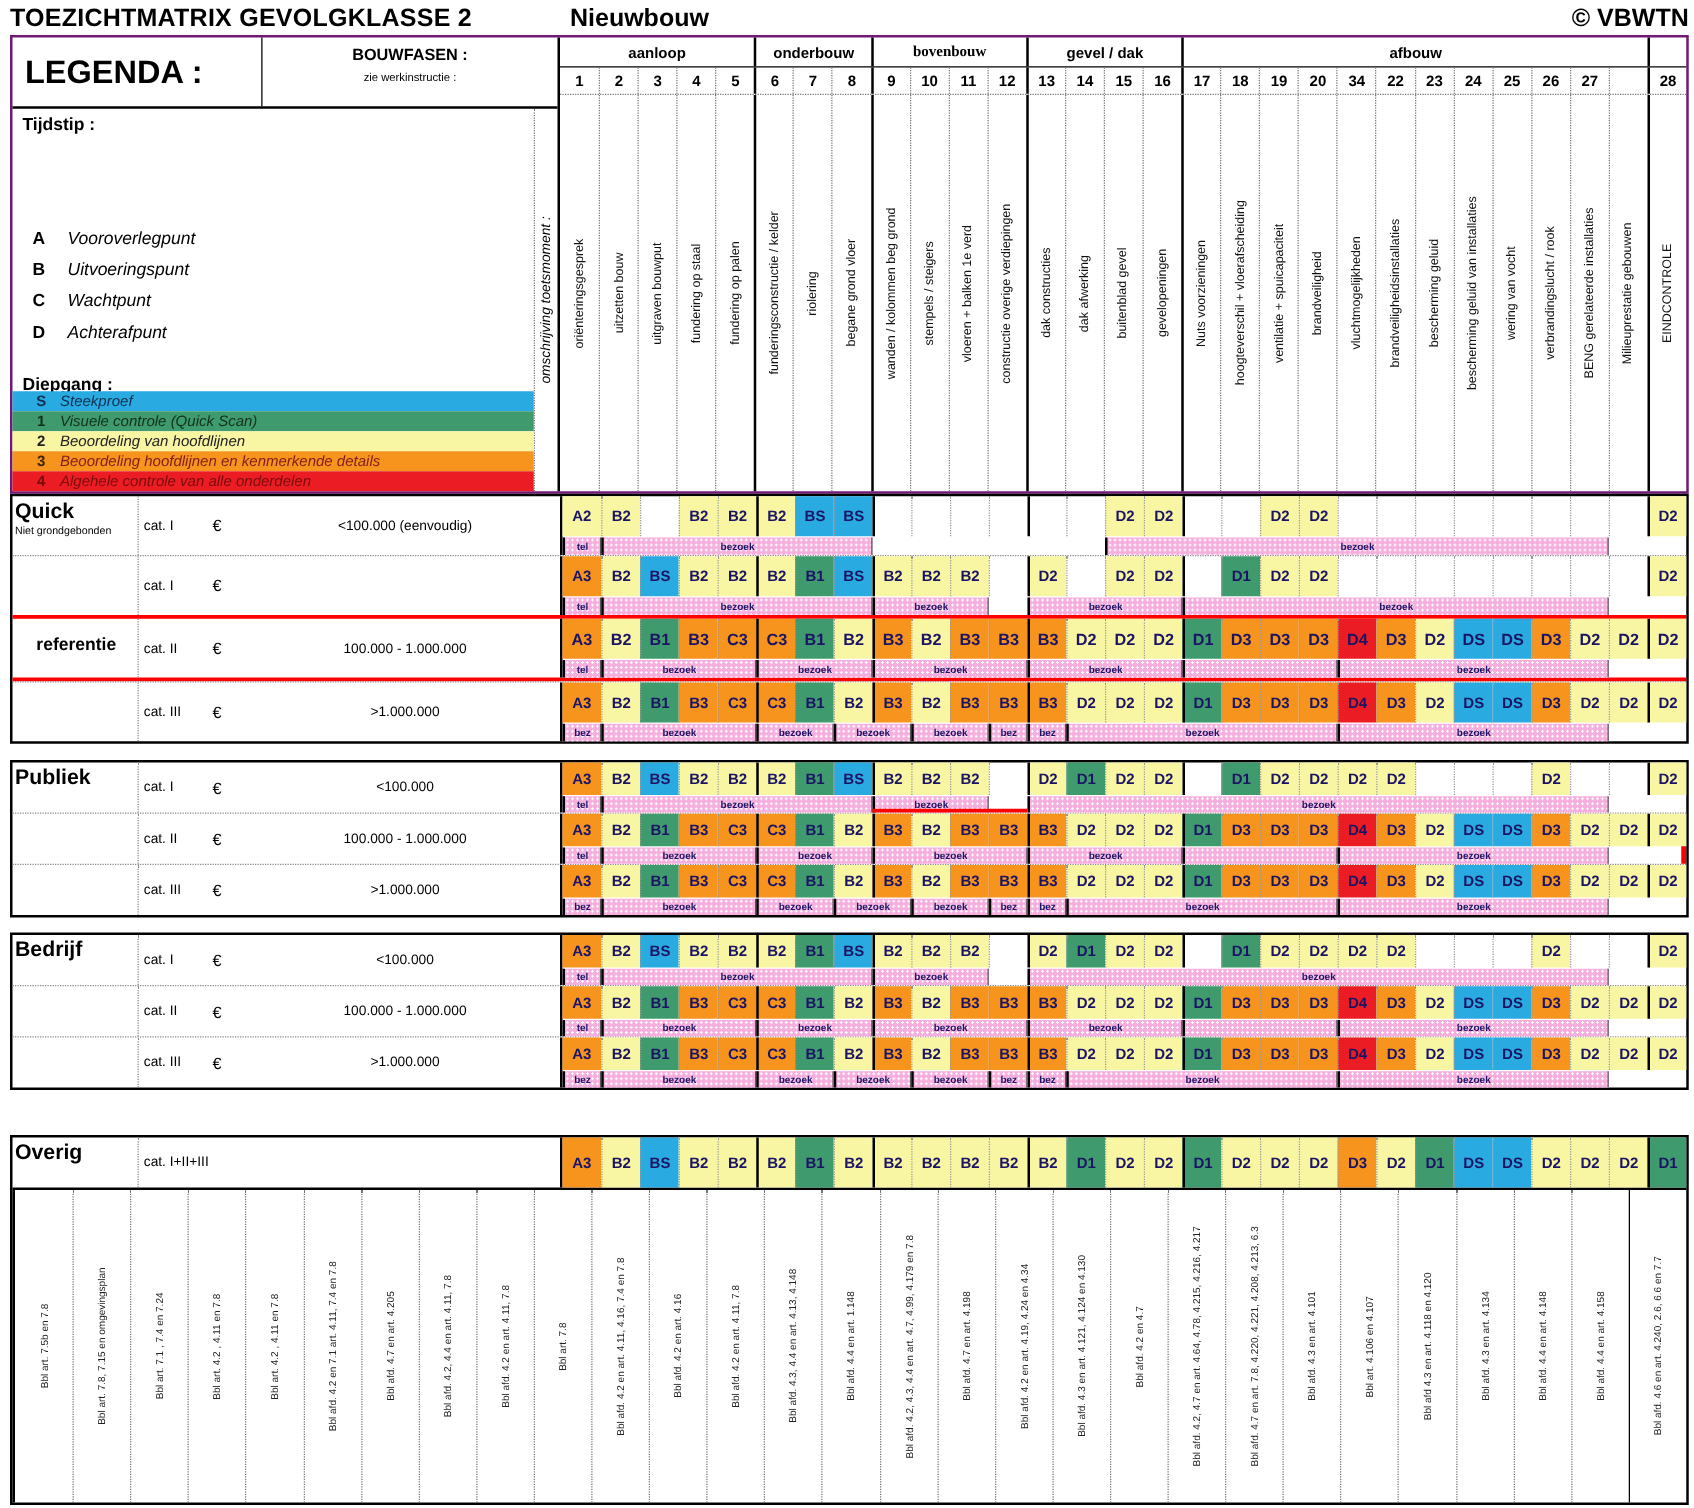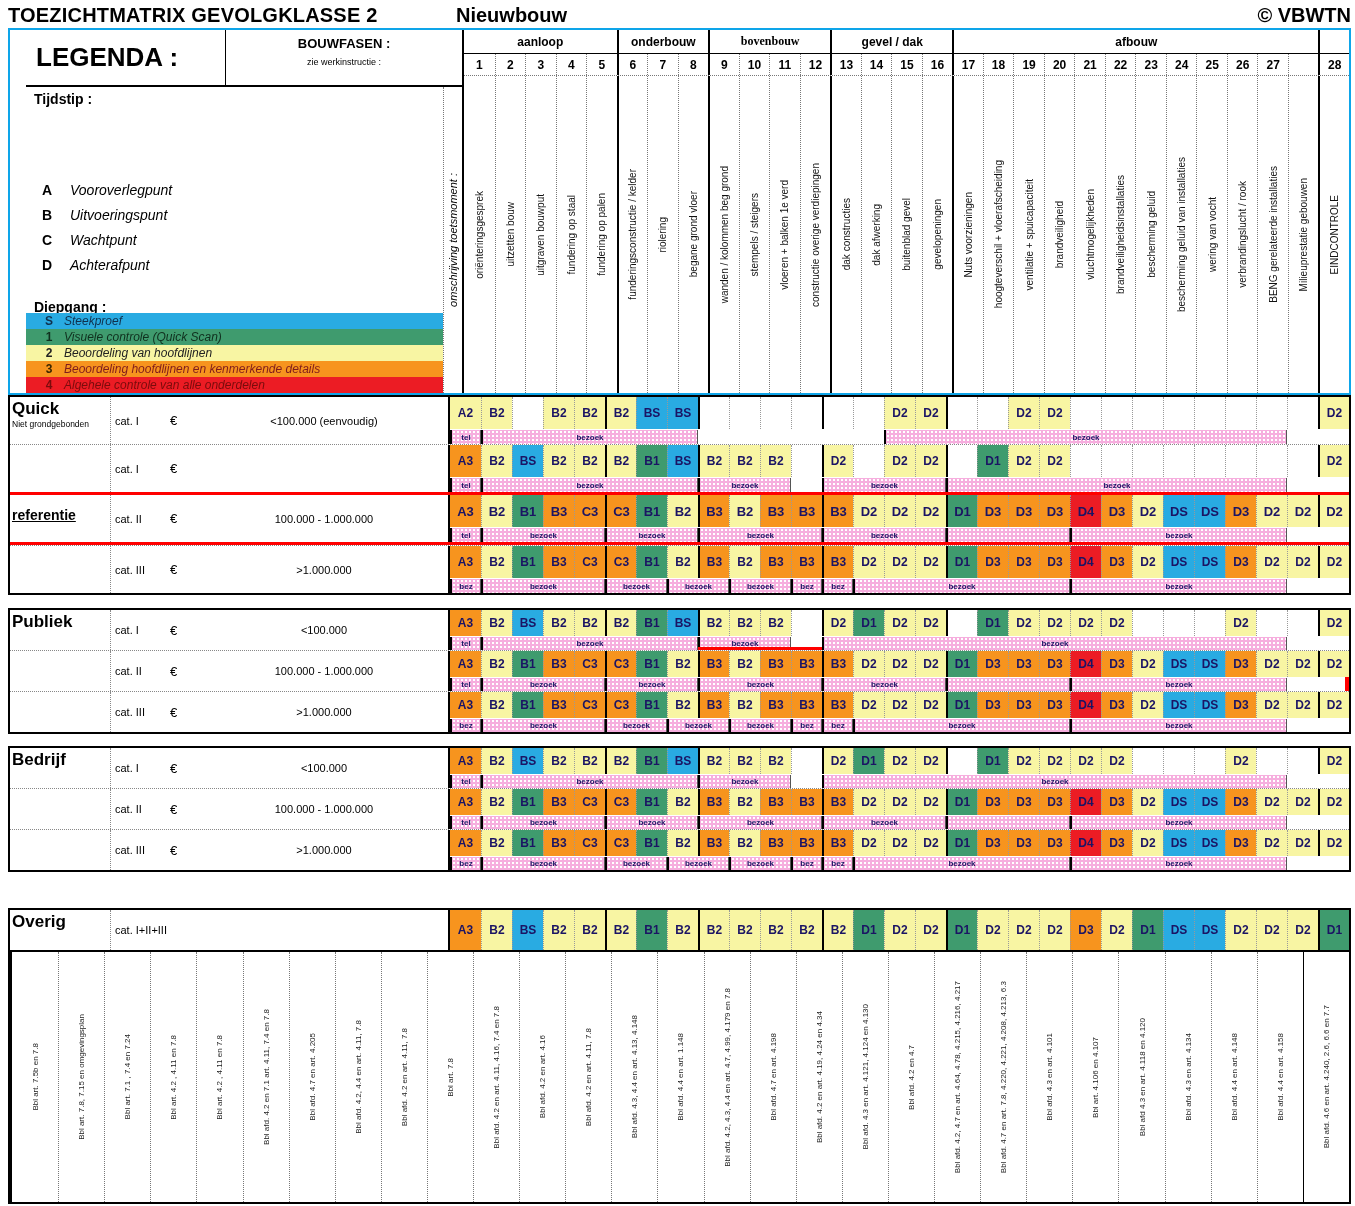--- a/index.html
+++ b/index.html
@@ -8,21 +8,21 @@
     width:1355px; height:1206px;
     font-family:"Liberation Sans", sans-serif;
     color:#000; overflow:hidden; padding:4px 4px 0 8px;
   }
   .topbar { display:flex; align-items:flex-start; height:24px; }
   .topbar .t1 { width:440px; font-size:20px; font-weight:bold; letter-spacing:.2px; }
   .topbar .t2 { flex:1; font-size:20px; font-weight:bold; padding-left:8px; }
   .topbar .t3 { font-size:20px; font-weight:bold; }
 
   
-  .band1 { display:flex; border:2px solid #0ea5e9; height:367px;padding-left:16px; }
+  .band1 { display:flex; border:2px solid #701a75; height:367px; }
   .leftcol { width:438px; display:flex; flex-direction:column; border-right:2px solid #000; }
   .leg-head { display:flex; height:57px; border-bottom:2px solid #000; }
   .leg-title { width:200px; border-right:1px solid #000; font-size:26px; font-weight:bold; display:flex; align-items:center; padding-left:10px; }
   .bouwfasen { flex:1; text-align:center; padding-top:6px; }
   .bouwfasen .b1 { font-size:13px; font-weight:bold; }
   .bouwfasen .b2 { font-size:9px; margin-top:6px; }
   .leg-body { flex:1; display:flex; }
   .leg-inner { flex:1; position:relative; }
   .tijdstip { position:absolute; top:4px; left:8px; font-size:14px; font-weight:bold; }
   .abcd { position:absolute; top:95px; left:16px; }
@@ -55,21 +55,21 @@
 
   
   .gap13 { height:13px; } .gap12 { height:12px; } .gap36 { height:36px; }
   .section { border:2px solid #000; }
   .row { display:flex; }
   .row + .row { border-top:1px dotted #888; }
   .row.red-frame { border-top:3px solid #f00; border-bottom:3px solid #f00; }
   .lbl { width:438px; flex:none; display:flex; }
   .lbl .name { width:100px; padding:2px 0 0 2px; }
   .lbl .name .nm { font-size:17px; font-weight:bold; }
-  .lbl .name .nm.ref { font-size:14px; padding-top:10px;text-decoration:underline; }
+  .lbl .name .nm.ref { font-size:14px; text-align:center; padding-top:10px; }
   .lbl .name .sub { font-size:8.5px; }
   .lbl .cat { width:60px; border-left:1px dotted #888; font-size:11px; display:flex; align-items:center; padding-left:4px; }
   .lbl .euro { width:30px; font-size:13px; display:flex; align-items:center; }
   .lbl .price { flex:1; font-size:11px; display:flex; align-items:center; justify-content:center; }
   .rstack { flex:1; display:flex; flex-direction:column; border-left:2px solid #000; position:relative; }
   .rstack.red-right { box-shadow:inset -4px 0 0 #f00; }
   .codes { flex:1; }
   .ccell { display:flex; align-items:center; justify-content:center; font-size:12px; font-weight:bold; color:#1b1464; border-left:1px dotted #999; }
   .ccell.th { border-left:2px solid #000; }
   .ccell:first-child { border-left:none; }
@@ -189,21 +189,21 @@
         <div class="ncell">11</div>
         <div class="ncell">12</div>
         <div class="ncell th">13</div>
         <div class="ncell">14</div>
         <div class="ncell">15</div>
         <div class="ncell">16</div>
         <div class="ncell th">17</div>
         <div class="ncell">18</div>
         <div class="ncell">19</div>
         <div class="ncell">20</div>
-        <div class="ncell">21</div>
+        <div class="ncell">34</div>
         <div class="ncell">22</div>
         <div class="ncell">23</div>
         <div class="ncell">24</div>
         <div class="ncell">25</div>
         <div class="ncell">26</div>
         <div class="ncell">27</div>
         <div class="ncell"></div>
         <div class="ncell th">28</div>
       </div>
     <div class="g29" id="descs">

